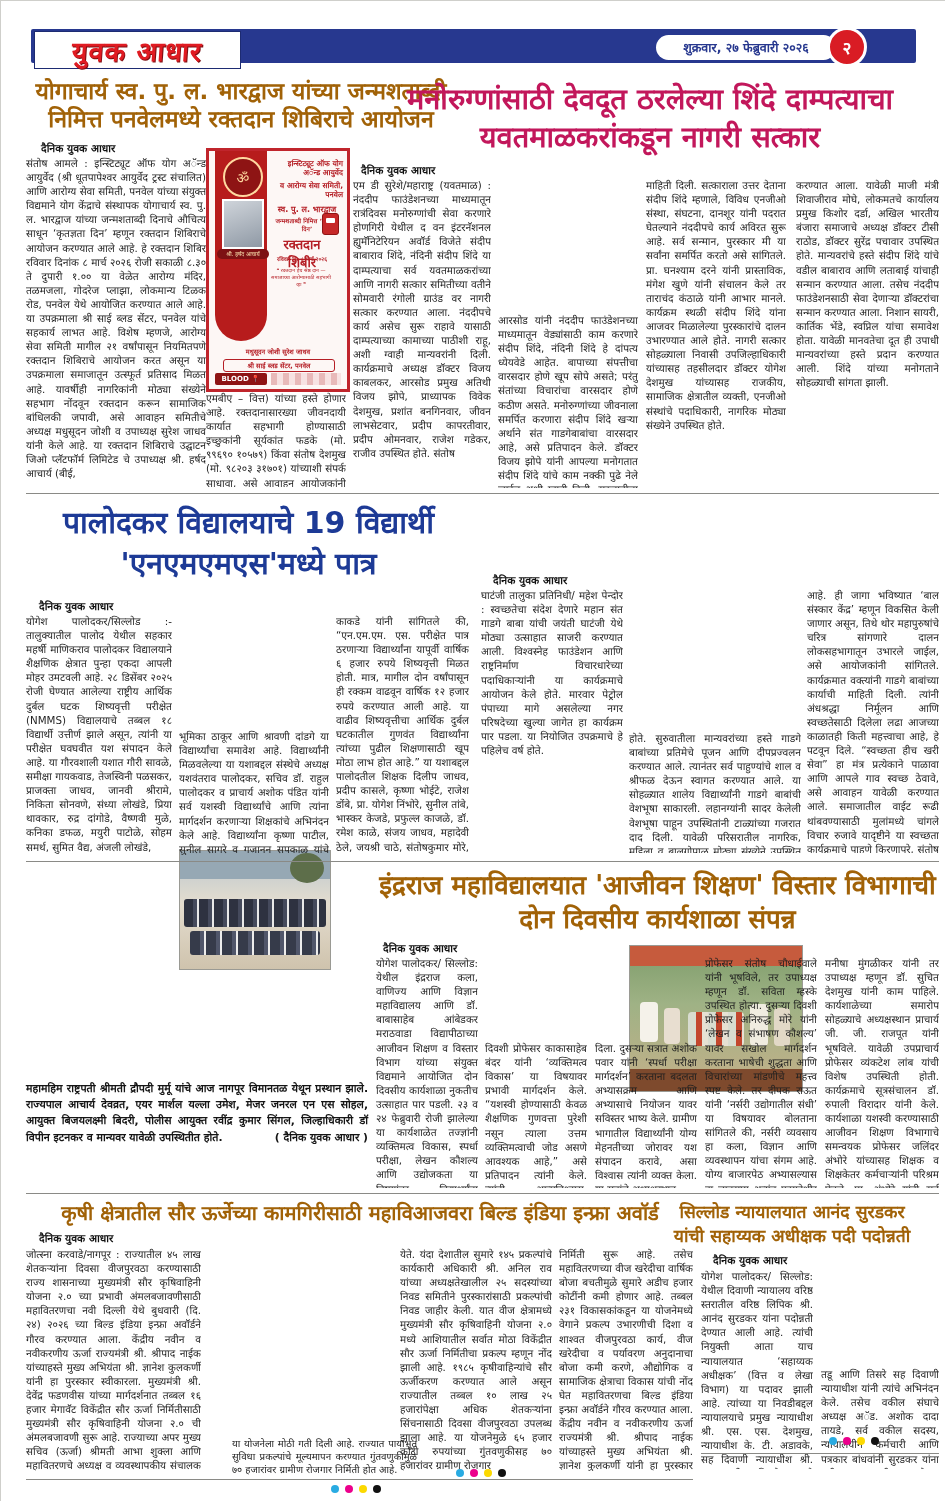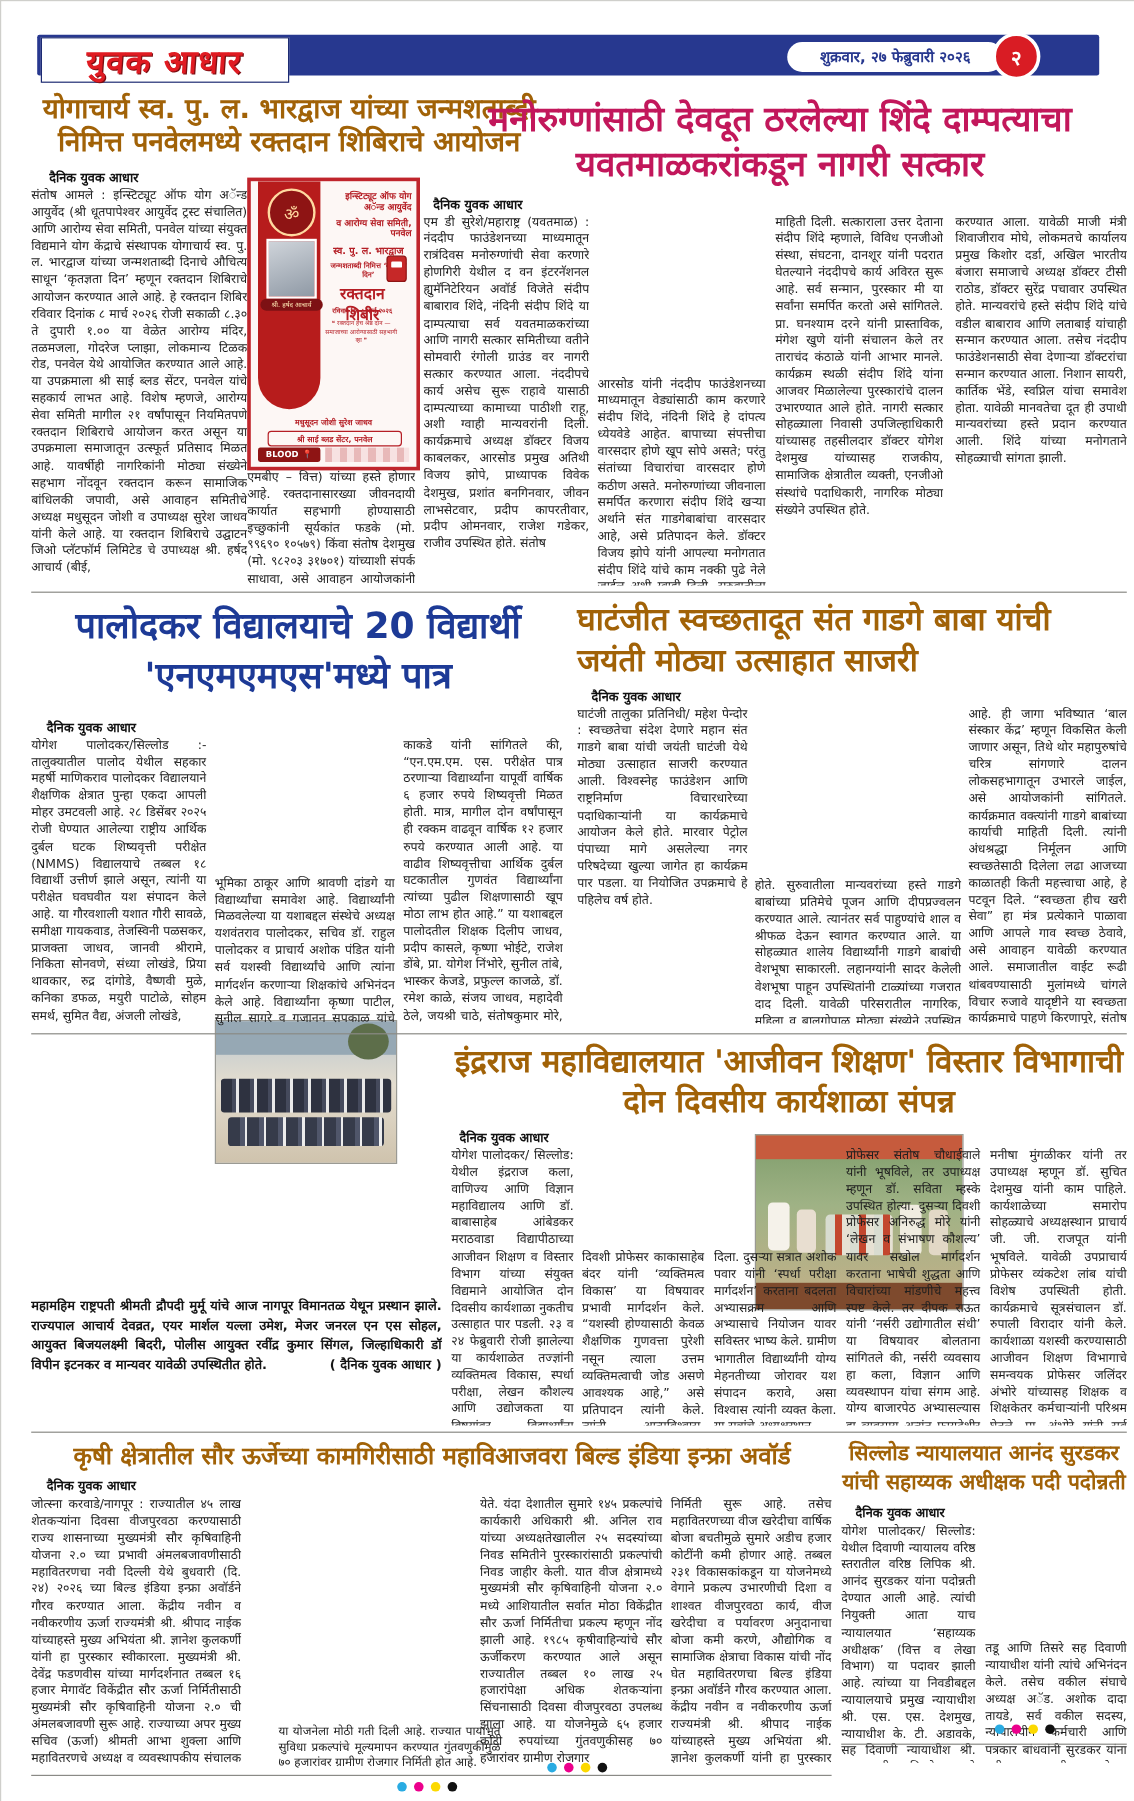--- a/index.html
+++ b/index.html
@@ -96,33 +96,32 @@
   <div class="abs headline hl-magenta" style="left:360px;top:80px;width:578px;font-size:29px;line-height:1.3;">मनोरुग्णांसाठी देवदूत ठरलेल्या शिंदे दाम्पत्याचा यवतमाळकरांकडून नागरी सत्कार</div>
   <div class="abs credit" style="left:360px;top:162px;width:140px;">दैनिक युवक आधार</div>
   <div class="abs col" style="left:352px;top:177px;width:138px;height:310px;">एम डी सुरेशे/महाराष्ट्र (यवतमाळ) : नंददीप फाउंडेशनच्या माध्यमातून रात्रंदिवस मनोरुग्णांची सेवा करणारे होणगिरी येथील द वन इंटरनॅशनल ह्युमॅनिटेरियन अवॉर्ड विजेते संदीप बाबाराव शिंदे, नंदिनी संदीप शिंदे या दाम्पत्याचा सर्व यवतमाळकरांच्या आणि नागरी सत्कार समितीच्या वतीने सोमवारी रंगोली ग्राउंड वर नागरी सत्कार करण्यात आला. नंददीपचे कार्य असेच सुरू राहावे यासाठी दाम्पत्याच्या कामाच्या पाठीशी राहू, अशी ग्वाही मान्यवरांनी दिली. कार्यक्रमाचे अध्यक्ष डॉक्टर विजय काबलकर, आरसोड प्रमुख अतिथी विजय झोपे, प्राध्यापक विवेक देशमुख, प्रशांत बनगिनवार, जीवन लाभसेटवार, प्रदीप कापरतीवार, प्रदीप ओमनवार, राजेश गडेकर, राजीव उपस्थित होते. संतोष</div>
 
   <div class="abs col" style="left:497px;top:312px;width:140px;height:175px;">आरसोड यांनी नंददीप फाउंडेशनच्या माध्यमातून वेड्यांसाठी काम करणारे संदीप शिंदे, नंदिनी शिंदे हे दांपत्य ध्येयवेडे आहेत. बापाच्या संपत्तीचा वारसदार होणे खूप सोपे असते; परंतु संतांच्या विचारांचा वारसदार होणे कठीण असते. मनोरुग्णांच्या जीवनाला समर्पित करणारा संदीप शिंदे खऱ्या अर्थाने संत गाडगेबाबांचा वारसदार आहे, असे प्रतिपादन केले. डॉक्टर विजय झोपे यांनी आपल्या मनोगतात संदीप शिंदे यांचे काम नक्की पुढे नेले जाईल अशी ग्वाही दिली. सुरुवातीला डॉक्टर प्रशांत गावंडे यांनी होणगिरी येथील पुरस्काराची</div>
   <div class="abs col" style="left:645px;top:177px;width:140px;height:310px;">माहिती दिली. सत्काराला उत्तर देताना संदीप शिंदे म्हणाले, विविध एनजीओ संस्था, संघटना, दानशूर यांनी पदरात घेतल्याने नंददीपचे कार्य अविरत सुरू आहे. सर्व सन्मान, पुरस्कार मी या सर्वांना समर्पित करतो असे सांगितले. प्रा. घनश्याम दरने यांनी प्रास्ताविक, मंगेश खुणे यांनी संचालन केले तर ताराचंद कंठाळे यांनी आभार मानले. कार्यक्रम स्थळी संदीप शिंदे यांना आजवर मिळालेल्या पुरस्कारांचे दालन उभारण्यात आले होते. नागरी सत्कार सोहळ्याला निवासी उपजिल्हाधिकारी यांच्यासह तहसीलदार डॉक्टर योगेश देशमुख यांच्यासह राजकीय, सामाजिक क्षेत्रातील व्यक्ती, एनजीओ संस्थांचे पदाधिकारी, नागरिक मोठ्या संख्येने उपस्थित होते.</div>
   <div class="abs col" style="left:795px;top:177px;width:143px;height:310px;">करण्यात आला. यावेळी माजी मंत्री शिवाजीराव मोघे, लोकमतचे कार्यालय प्रमुख किशोर दर्डा, अखिल भारतीय बंजारा समाजाचे अध्यक्ष डॉक्टर टीसी राठोड, डॉक्टर सुरेंद्र पचावार उपस्थित होते. मान्यवरांचे हस्ते संदीप शिंदे यांचे वडील बाबाराव आणि लताबाई यांचाही सन्मान करण्यात आला. तसेच नंददीप फाउंडेशनसाठी सेवा देणाऱ्या डॉक्टरांचा सन्मान करण्यात आला. निशान सायरी, कार्तिक भेंडे, स्वप्निल यांचा समावेश होता. यावेळी मानवतेचा दूत ही उपाधी मान्यवरांच्या हस्ते प्रदान करण्यात आली. शिंदे यांच्या मनोगताने सोहळ्याची सांगता झाली.</div>
 
   <div class="abs hrule" style="left:25px;top:492px;width:913px;"></div>
 
-  <div class="abs headline hl-blue" style="left:25px;top:502px;width:445px;font-size:30px;line-height:1.35;">पालोदकर विद्यालयाचे 20 विद्यार्थी 'एनएमएमएस'मध्ये पात्र</div>
+  <div class="abs headline hl-blue" style="left:25px;top:502px;width:445px;font-size:30px;line-height:1.35;">पालोदकर विद्यालयाचे 19 विद्यार्थी 'एनएमएमएस'मध्ये पात्र</div>
   <div class="abs credit" style="left:38px;top:598px;width:160px;">दैनिक युवक आधार</div>
   <div class="abs col" style="left:25px;top:613px;width:146px;height:240px;">योगेश पालोदकर/सिल्लोड :- तालुक्यातील पालोद येथील सहकार महर्षी माणिकराव पालोदकर विद्यालयाने शैक्षणिक क्षेत्रात पुन्हा एकदा आपली मोहर उमटवली आहे. २८ डिसेंबर २०२५ रोजी घेण्यात आलेल्या राष्ट्रीय आर्थिक दुर्बल घटक शिष्यवृत्ती परीक्षेत (NMMS) विद्यालयाचे तब्बल १८ विद्यार्थी उत्तीर्ण झाले असून, त्यांनी या परीक्षेत घवघवीत यश संपादन केले आहे. या गौरवशाली यशात गौरी सावळे, समीक्षा गायकवाड, तेजस्विनी पळसकर, प्राजक्ता जाधव, जानवी श्रीरामे, निकिता सोनवणे, संध्या लोखंडे, प्रिया थावकार, रुद्र दांगोडे, वैष्णवी मुळे, कनिका डफळ, मयुरी पाटोळे, सोहम समर्थ, सुमित वैद्य, अंजली लोखंडे,</div>
   <div class="abs photo" style="left:178px;top:605px;width:150px;height:118px;background:linear-gradient(180deg,#b9c6cf 0%,#e4ddcf 45%,#cfc3ad 100%);">
     <div class="abs" style="left:0;top:0;width:100%;height:28px;background:#96a8b4;"></div>
     <div class="abs" style="right:6px;top:2px;width:34px;height:30px;border-radius:50%;background:#5d6e4a;"></div>
     <div class="abs" style="left:4px;top:48px;right:4px;height:28px;background:repeating-linear-gradient(90deg,#2e3240 0 9px,#454a5c 9px 13px,#e9e9e9 13px 15px);border-radius:3px;"></div>
     <div class="abs" style="left:10px;top:80px;right:10px;height:24px;background:repeating-linear-gradient(90deg,#363b4a 0 10px,#50566a 10px 14px,#ececec 14px 16px);border-radius:3px;"></div>
   </div>
   <div class="abs col" style="left:178px;top:728px;width:150px;height:126px;">भूमिका ठाकूर आणि श्रावणी दांडगे या विद्यार्थ्यांचा समावेश आहे. विद्यार्थ्यांनी मिळवलेल्या या यशाबद्दल संस्थेचे अध्यक्ष यशवंतराव पालोदकर, सचिव डॉ. राहुल पालोदकर व प्राचार्य अशोक पंडित यांनी सर्व यशस्वी विद्यार्थ्यांचे आणि त्यांना मार्गदर्शन करणाऱ्या शिक्षकांचे अभिनंदन केले आहे. विद्यार्थ्यांना कृष्णा पाटील, सुनील सागरे व गजानन सपकाळ यांचे विशेष मार्गदर्शन लाभले. यावेळी माहिती देताना प्राचार्य ज्ञानेश्वर</div>
   <div class="abs col" style="left:335px;top:613px;width:133px;height:240px;">काकडे यांनी सांगितले की, “एन.एम.एम. एस. परीक्षेत पात्र ठरणाऱ्या विद्यार्थ्यांना यापूर्वी वार्षिक ६ हजार रुपये शिष्यवृत्ती मिळत होती. मात्र, मागील दोन वर्षांपासून ही रक्कम वाढवून वार्षिक १२ हजार रुपये करण्यात आली आहे. या वाढीव शिष्यवृत्तीचा आर्थिक दुर्बल घटकातील गुणवंत विद्यार्थ्यांना त्यांच्या पुढील शिक्षणासाठी खूप मोठा लाभ होत आहे.” या यशाबद्दल पालोदतील शिक्षक दिलीप जाधव, प्रदीप कासले, कृष्णा भोईटे, राजेश डोंबे, प्रा. योगेश निंभोरे, सुनील तांबे, भास्कर केजडे, प्रफुल्ल काजळे, डॉ. रमेश काळे, संजय जाधव, महादेवी ठेले, जयश्री चाठे, संतोषकुमार मोरे, असीम निनाम यांच्यासह सर्व शिक्षक व कर्मचाऱ्यांनी विद्यार्थ्यांचे विशेष कौतुक केले आहे.</div>
 
-  <div class="abs headline hl-black" style="left:480px;top:500px;width:458px;font-size:26px;line-height:1.3;text-align:left;">घाटंजीत स्वच्छतादूत संत गाडगे बाबा यांची जयंती मोठ्या उत्साहात साजरी</div>
   <div class="abs credit" style="left:492px;top:572px;width:160px;">दैनिक युवक आधार</div>
   <div class="abs col" style="left:480px;top:587px;width:142px;height:265px;">घाटंजी तालुका प्रतिनिधी/ महेश पेन्दोर : स्वच्छतेचा संदेश देणारे महान संत गाडगे बाबा यांची जयंती घाटंजी येथे मोठ्या उत्साहात साजरी करण्यात आली. विश्वस्नेह फाउंडेशन आणि राष्ट्रनिर्माण विचारधारेच्या पदाधिकाऱ्यांनी या कार्यक्रमाचे आयोजन केले होते. मारवार पेट्रोल पंपाच्या मागे असलेल्या नगर परिषदेच्या खुल्या जागेत हा कार्यक्रम पार पडला. या नियोजित उपक्रमाचे हे पहिलेच वर्ष होते.</div>
   <div class="abs photo" style="left:628px;top:580px;width:172px;height:145px;background:linear-gradient(180deg,#7d9c6a 0%,#9fb285 40%,#c5b089 100%);">
     <div class="abs" style="left:0;top:0;width:100%;height:20px;background:#c65b3d;"></div>
     <div class="abs" style="left:10px;top:56px;width:18px;height:40px;background:#f5f2ea;border-radius:4px;"></div>
     <div class="abs" style="left:34px;top:62px;width:16px;height:36px;background:#e8ded0;border-radius:4px;"></div>
     <div class="abs" style="left:58px;top:66px;width:56px;height:34px;background:repeating-linear-gradient(90deg,#d8dcd0 0 8px,#c3472e 8px 14px,#e6e1d3 14px 20px);border-radius:4px;"></div>
     <div class="abs" style="left:120px;top:58px;width:18px;height:42px;background:#f0ece0;border-radius:4px;"></div>
     <div class="abs" style="left:144px;top:62px;width:16px;height:38px;background:#e2d8c6;border-radius:4px;"></div>
     <div class="abs" style="left:0;bottom:0;width:100%;height:22px;background:#7e4a2d;"></div>
@@ -149,21 +148,21 @@
   <div class="abs hrule" style="left:25px;top:1192px;width:913px;"></div>
 
   <div class="abs headline hl-black" style="left:25px;top:1200px;width:668px;font-size:20px;">कृषी क्षेत्रातील सौर ऊर्जेच्या कामगिरीसाठी महाविआजवरा बिल्ड इंडिया इन्फ्रा अवॉर्ड</div>
   <div class="abs credit" style="left:38px;top:1230px;width:150px;">दैनिक युवक आधार</div>
   <div class="abs col" style="left:25px;top:1246px;width:175px;height:224px;">जोत्स्ना करवाडे/नागपूर : राज्यातील ४५ लाख शेतकऱ्यांना दिवसा वीजपुरवठा करण्यासाठी राज्य शासनाच्या मुख्यमंत्री सौर कृषिवाहिनी योजना २.० च्या प्रभावी अंमलबजावणीसाठी महावितरणचा नवी दिल्ली येथे बुधवारी (दि. २४) २०२६ च्या बिल्ड इंडिया इन्फ्रा अवॉर्डने गौरव करण्यात आला. केंद्रीय नवीन व नवीकरणीय ऊर्जा राज्यमंत्री श्री. श्रीपाद नाईक यांच्याहस्ते मुख्य अभियंता श्री. ज्ञानेश कुलकर्णी यांनी हा पुरस्कार स्वीकारला. मुख्यमंत्री श्री. देवेंद्र फडणवीस यांच्या मार्गदर्शनात तब्बल १६ हजार मेगावॅट विकेंद्रीत सौर ऊर्जा निर्मितीसाठी मुख्यमंत्री सौर कृषिवाहिनी योजना २.० ची अंमलबजावणी सुरू आहे. राज्याच्या अपर मुख्य सचिव (ऊर्जा) श्रीमती आभा शुक्ला आणि महावितरणचे अध्यक्ष व व्यवस्थापकीय संचालक श्री. लोकेश चंद्र यांनीही</div>
 
   <div class="abs sub-caption" style="left:207px;top:1436px;width:185px;height:62px;">या योजनेला मोठी गती दिली आहे. राज्यात पायाभूत सुविधा प्रकल्पांचे मूल्यमापन करण्यात गुंतवणुकीमुळे ७० हजारांवर ग्रामीण रोजगार निर्मिती होत आहे.</div>
   <div class="abs col" style="left:399px;top:1246px;width:152px;height:224px;">येते. यंदा देशातील सुमारे १४५ प्रकल्पांचे कार्यकारी अधिकारी श्री. अनिल राव यांच्या अध्यक्षतेखालील २५ सदस्यांच्या निवड समितीने पुरस्कारांसाठी प्रकल्पांची निवड जाहीर केली. यात वीज क्षेत्रामध्ये मुख्यमंत्री सौर कृषिवाहिनी योजना २.० मध्ये आशियातील सर्वात मोठा विकेंद्रीत सौर ऊर्जा निर्मितीचा प्रकल्प म्हणून नोंद झाली आहे. १९८५ कृषीवाहिन्यांचे सौर ऊर्जीकरण करण्यात आले असून राज्यातील तब्बल १० लाख २५ हजारांपेक्षा अधिक शेतकऱ्यांना सिंचनासाठी दिवसा वीजपुरवठा उपलब्ध झाला आहे. या योजनेमुळे ६५ हजार कोटी रुपयांच्या गुंतवणुकीसह ७० हजारांवर ग्रामीण रोजगार</div>
   <div class="abs col" style="left:558px;top:1246px;width:134px;height:224px;">निर्मिती सुरू आहे. तसेच महावितरणच्या वीज खरेदीचा वार्षिक बोजा बचतीमुळे सुमारे अडीच हजार कोटींनी कमी होणार आहे. तब्बल २३१ विकासकांकडून या योजनेमध्ये वेगाने प्रकल्प उभारणीची दिशा व शाश्वत वीजपुरवठा कार्य, वीज खरेदीचा व पर्यावरण अनुदानाचा बोजा कमी करणे, औद्योगिक व सामाजिक क्षेत्राचा विकास यांची नोंद घेत महावितरणचा बिल्ड इंडिया इन्फ्रा अवॉर्डने गौरव करण्यात आला. केंद्रीय नवीन व नवीकरणीय ऊर्जा राज्यमंत्री श्री. श्रीपाद नाईक यांच्याहस्ते मुख्य अभियंता श्री. ज्ञानेश कुलकर्णी यांनी हा पुरस्कार स्वीकारला.</div>
 
-  <div class="abs headline hl-black" style="left:700px;top:1200px;width:238px;font-size:17.5px;line-height:1.35;">सिल्लोड न्यायालयात आनंद सुरडकर यांची सहाय्यक अधीक्षक पदी पदोन्नती</div>
+  <div class="abs headline hl-black" style="left:672px;top:1200px;width:238px;font-size:17.5px;line-height:1.35;">सिल्लोड न्यायालयात आनंद सुरडकर यांची सहाय्यक अधीक्षक पदी पदोन्नती</div>
   <div class="abs credit" style="left:712px;top:1252px;width:140px;">दैनिक युवक आधार</div>
   <div class="abs col" style="left:700px;top:1268px;width:112px;height:200px;">योगेश पालोदकर/ सिल्लोड: येथील दिवाणी न्यायालय वरिष्ठ स्तरातील वरिष्ठ लिपिक श्री. आनंद सुरडकर यांना पदोन्नती देण्यात आली आहे. त्यांची नियुक्ती आता याच न्यायालयात ‘सहाय्यक अधीक्षक’ (वित्त व लेखा विभाग) या पदावर झाली आहे. त्यांच्या या निवडीबद्दल न्यायालयाचे प्रमुख न्यायाधीश श्री. एस. एस. देशमुख, न्यायाधीश के. टी. अडावके, सह दिवाणी न्यायाधीश श्री. एम. व्ही. किरमे, दुसरे सहन्यायाधीश श्री. ए. एच.</div>
 
   <div class="abs col" style="left:820px;top:1366px;width:118px;height:102px;">तडू आणि तिसरे सह दिवाणी न्यायाधीश यांनी त्यांचे अभिनंदन केले. तसेच वकील संघाचे अध्यक्ष अॅड. अशोक दादा तायडे, सर्व वकील सदस्य, न्यायालयीन कर्मचारी आणि पत्रकार बांधवांनी सुरडकर यांना पुढील वाटचालीस शुभेच्छा दिल्या आहेत.</div>
 
   <div class="abs hrule" style="left:25px;top:1478px;width:667px;"></div>
   <div class="abs hrule" style="left:700px;top:1452px;width:238px;"></div>
   <div class="abs dots" style="left:330px;top:1484px;">
     <div class="dot c"></div>
     <div class="dot m"></div>

